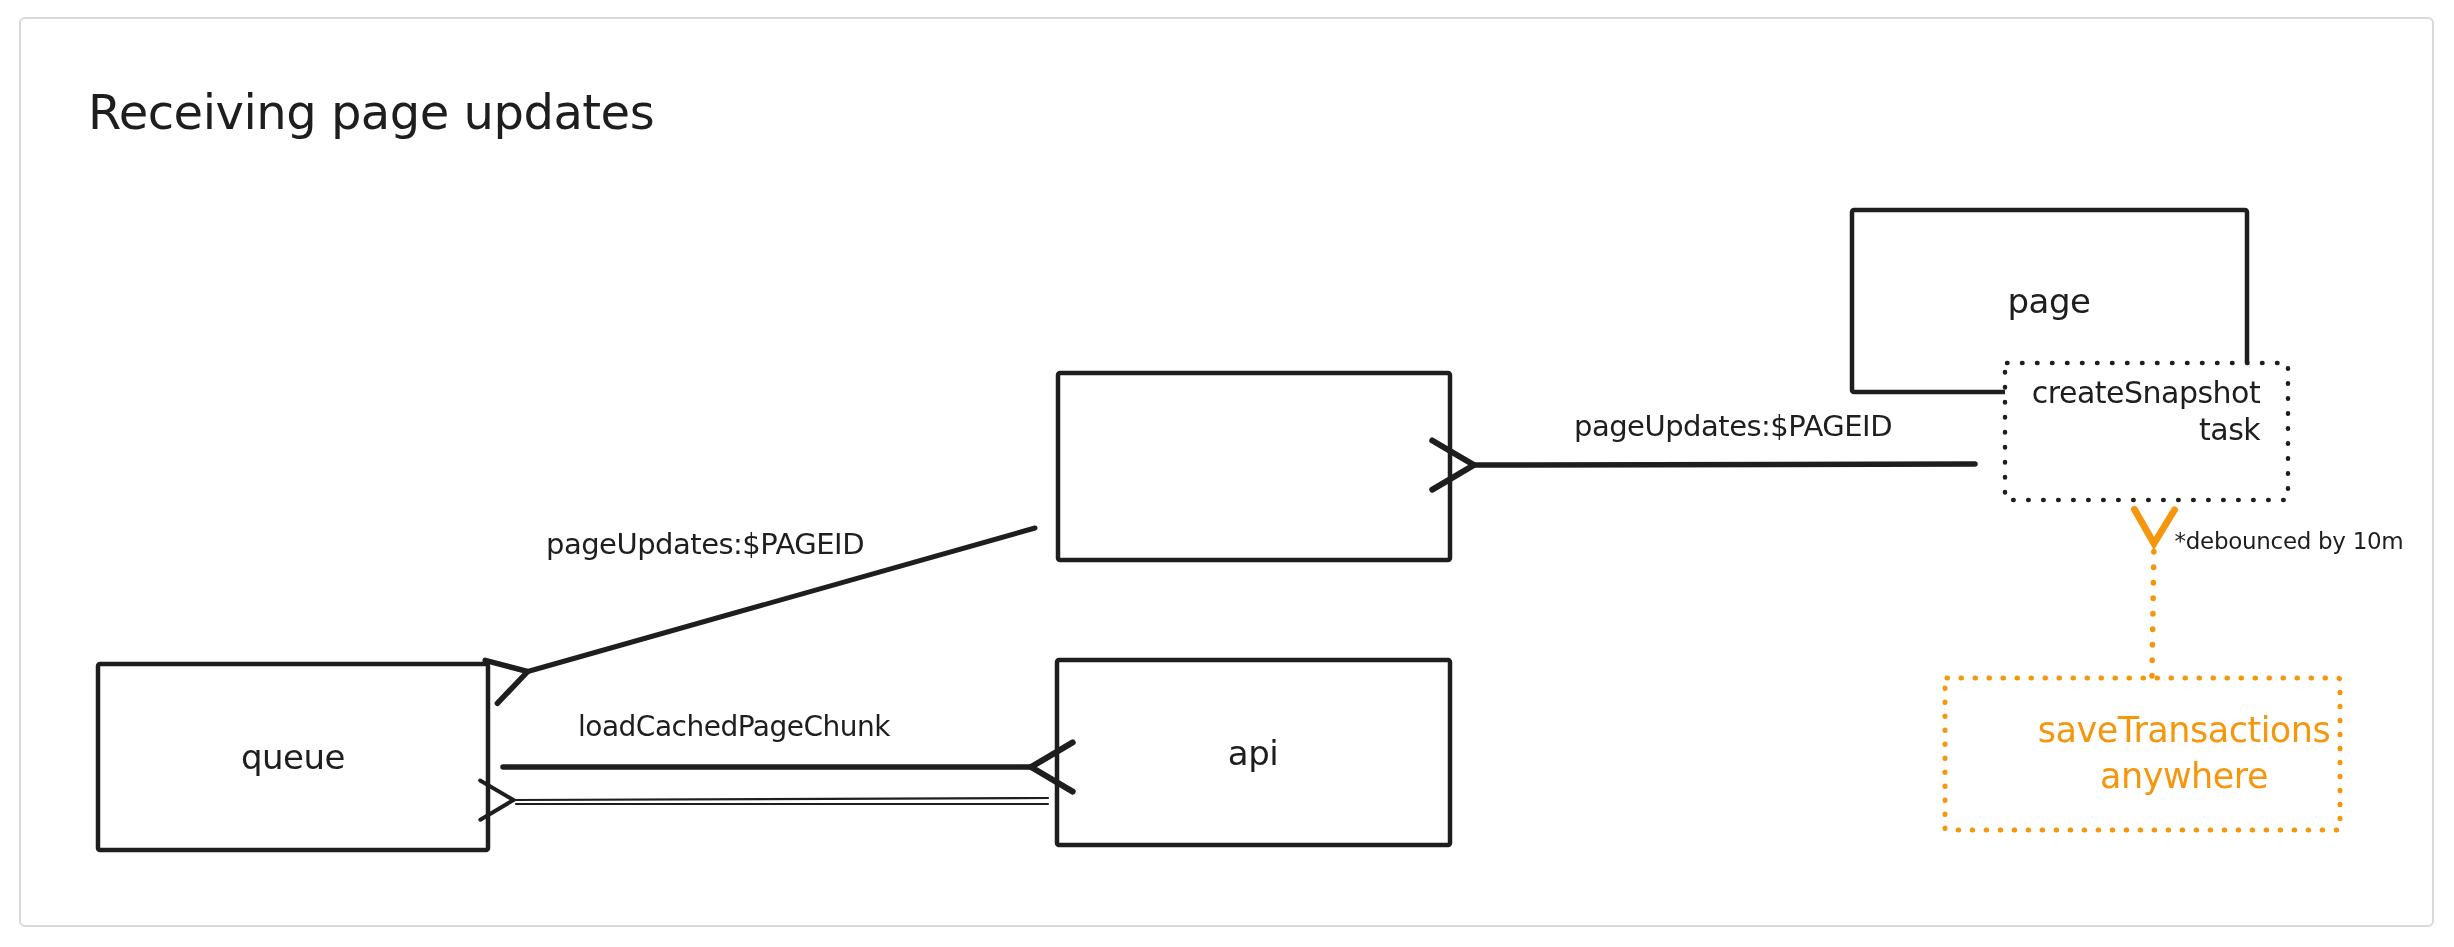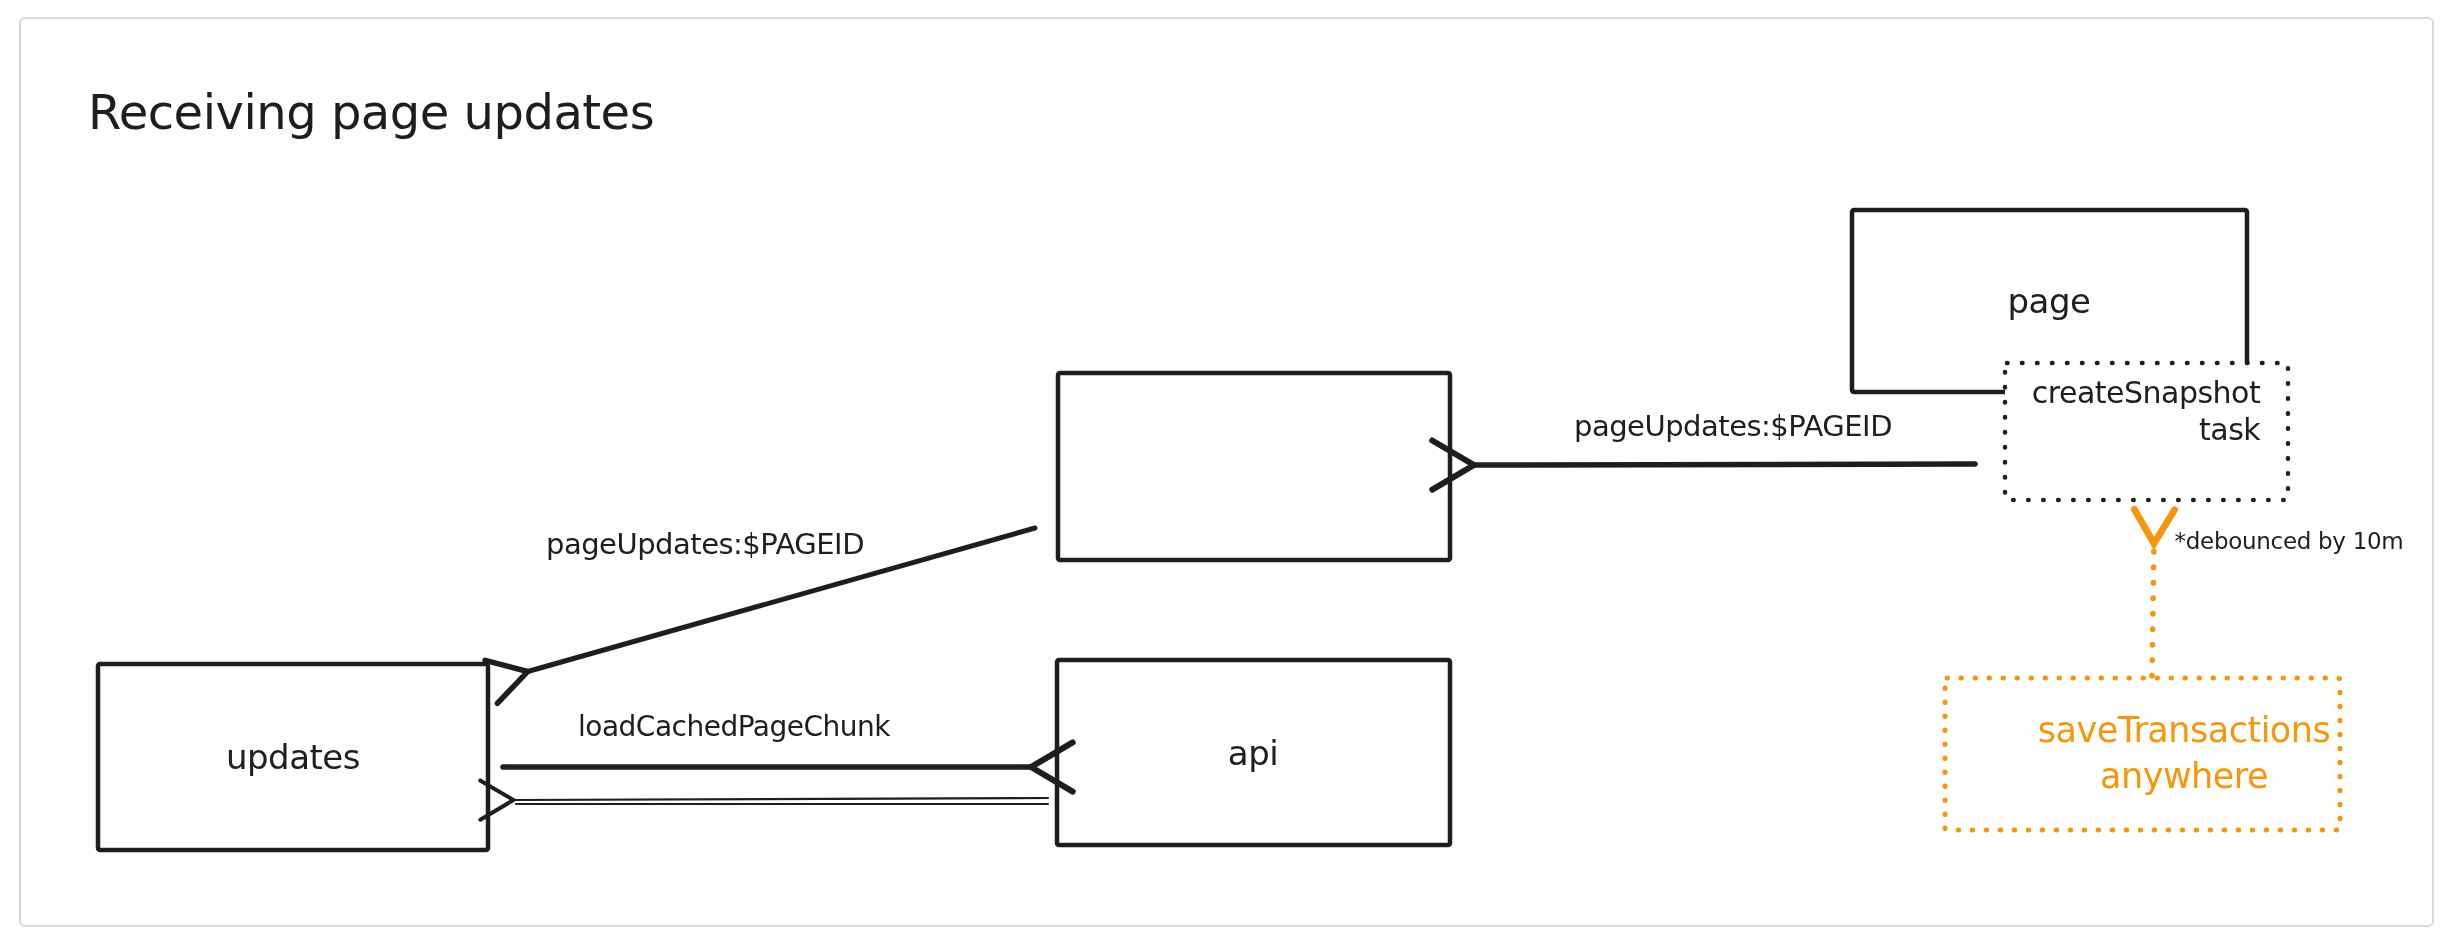--- a/index.html
+++ b/index.html
@@ -97,21 +97,21 @@
   <div class="title">Receiving page updates</div>
 
   <div class="lbl node-label" style="left:2049px;top:301px;">page</div>
 
   <div class="lbl node-label small" style="left:2146px;top:412px;text-align:right;">
     <div>createSnapshot</div>
     <div>task</div>
   </div>
 
 
-  <div class="lbl node-label" style="left:293px;top:757px;">updates</div>
+  <div class="lbl node-label" style="left:293px;top:757px;">queue</div>
 
   <div class="lbl node-label" style="left:1253px;top:753px;">api</div>
 
   <div class="lbl orange-text" style="left:2142px;top:753px;">
     <div>saveTransactions</div>
     <div>anywhere</div>
   </div>
 
   <div class="lbl edge-label" style="left:1733px;top:426px;">pageUpdates:$PAGEID</div>
 

